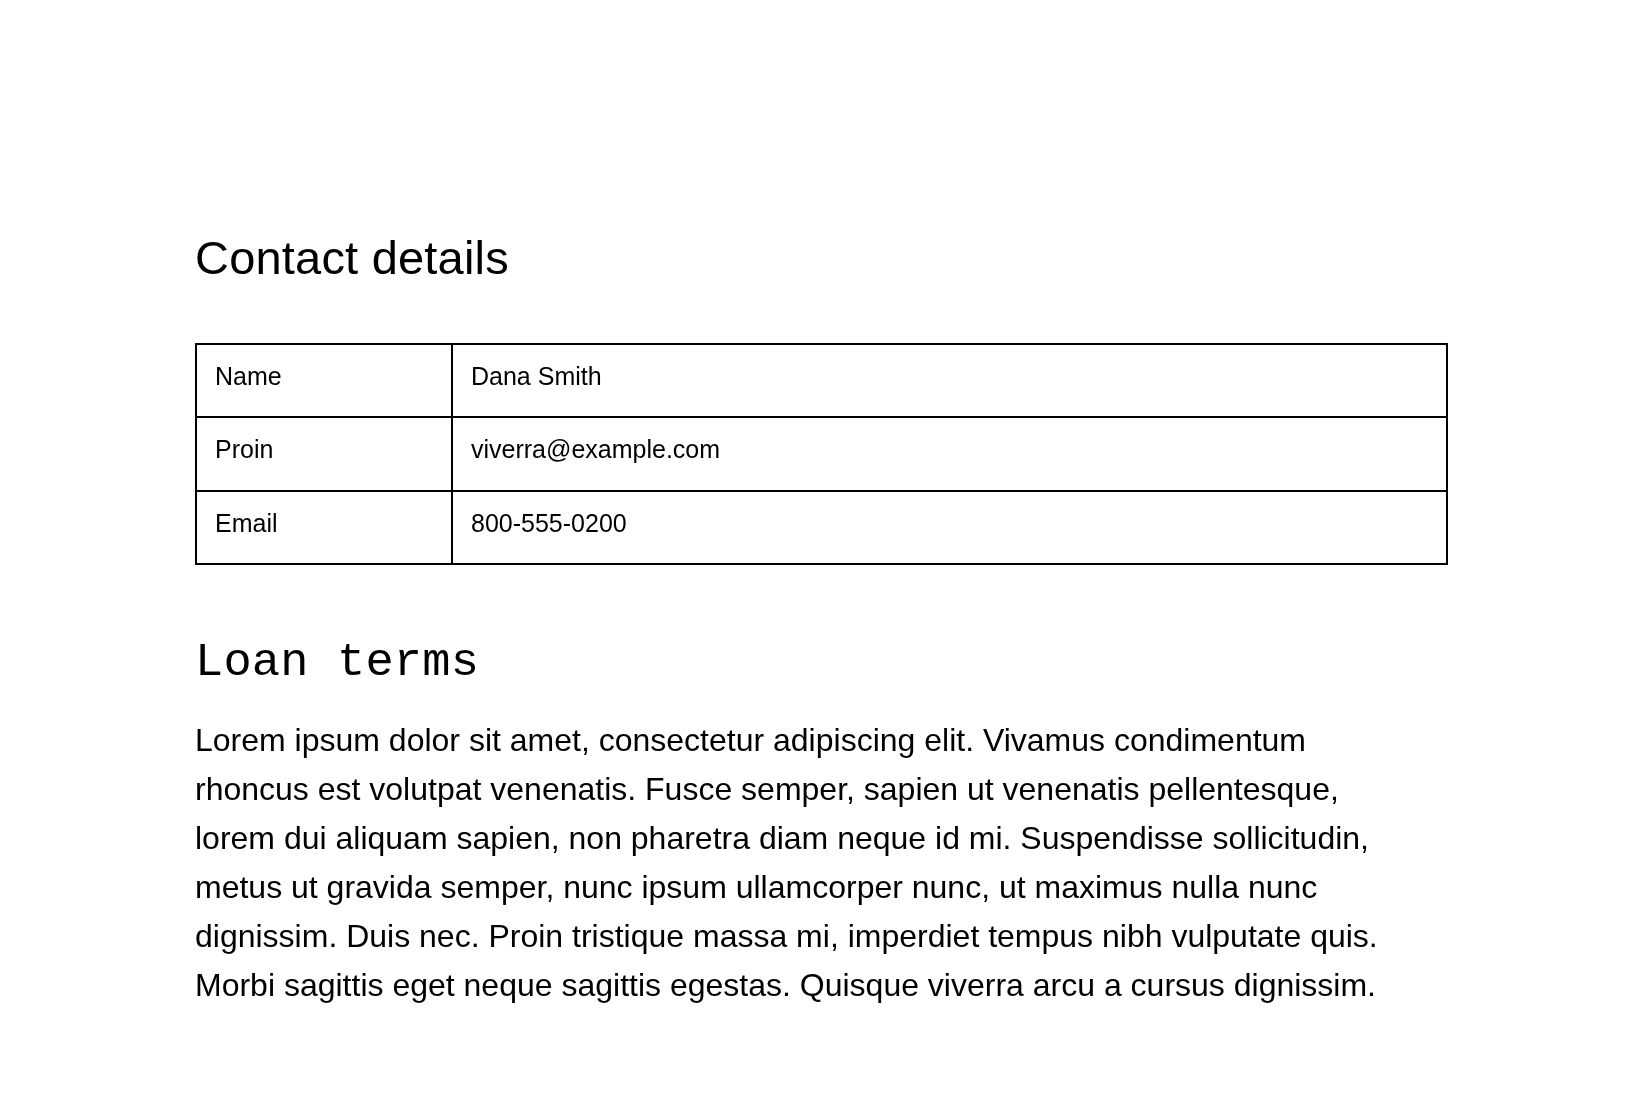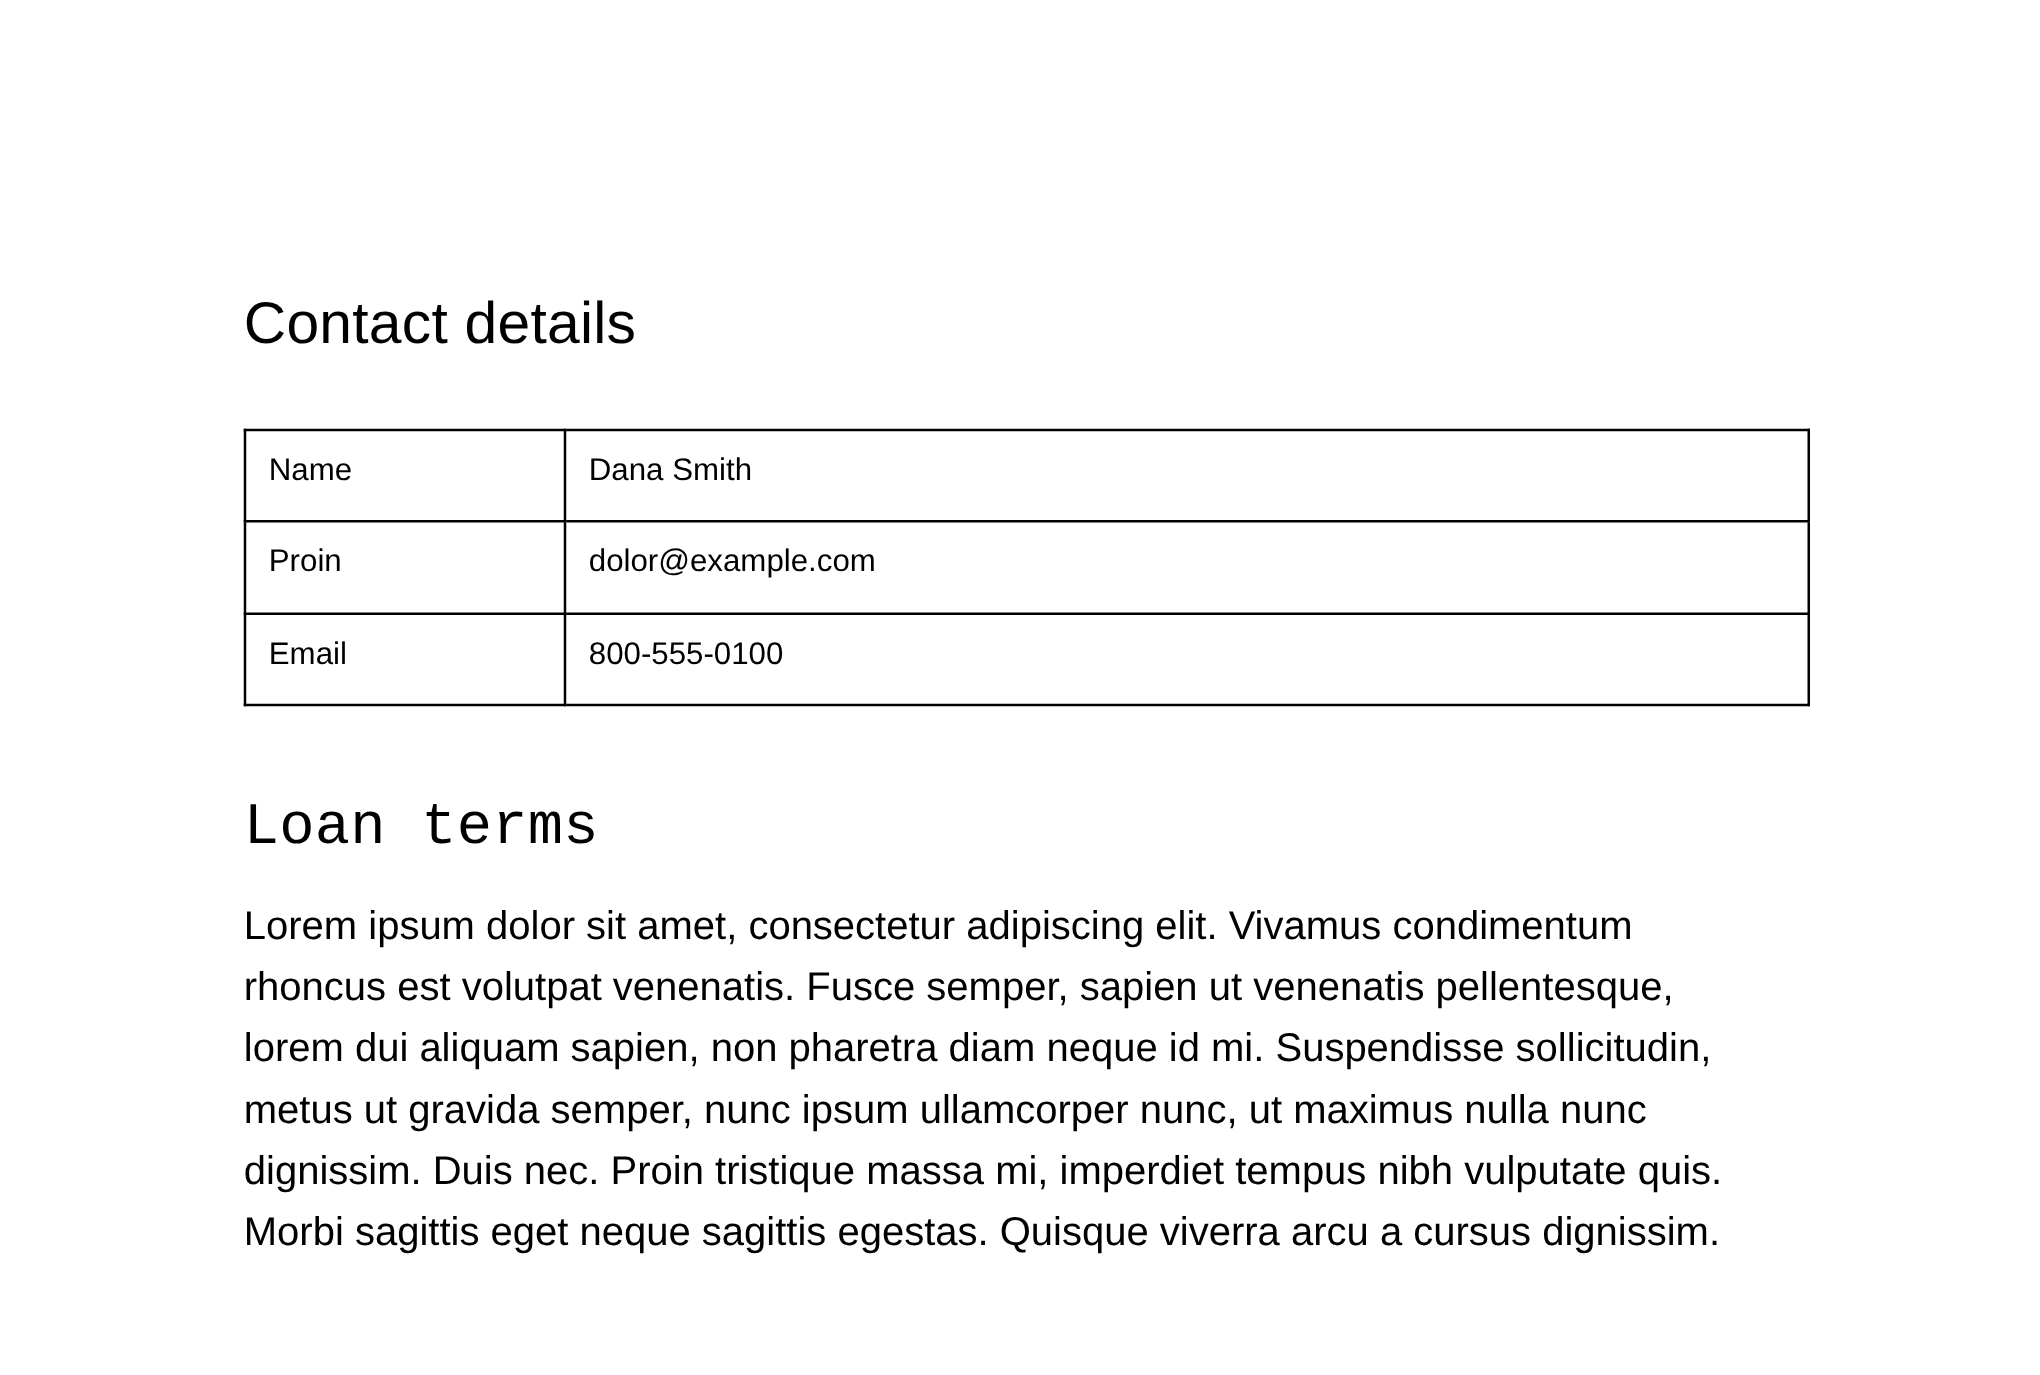--- a/index.html
+++ b/index.html
@@ -69,25 +69,25 @@
   <h1 class="section-heading" id="contact-heading">Contact details</h1>
 
   <table class="contact-table">
     <tbody>
       <tr>
         <td class="label-cell">Name</td>
         <td>Dana Smith</td>
       </tr>
       <tr>
         <td class="label-cell">Proin</td>
-        <td>dolor@example.com</td>
+        <td>viverra@example.com</td>
       </tr>
       <tr>
         <td class="label-cell">Email</td>
-        <td>800-555-0100</td>
+        <td>800-555-0200</td>
       </tr>
     </tbody>
   </table>
 
   <h1 class="section-heading" id="loan-heading">Loan terms</h1>
 
   <p class="body-paragraph">Lorem ipsum dolor sit amet, consectetur adipiscing elit. Vivamus condimentum rhoncus est volutpat venenatis. Fusce semper, sapien ut venenatis pellentesque, lorem dui aliquam sapien, non pharetra diam neque id mi. Suspendisse sollicitudin, metus ut gravida semper, nunc ipsum ullamcorper nunc, ut maximus nulla nunc dignissim. Duis nec. Proin tristique massa mi, imperdiet tempus nibh vulputate quis. Morbi sagittis eget neque sagittis egestas. Quisque viverra arcu a cursus dignissim.</p>
 
 </div>
 

